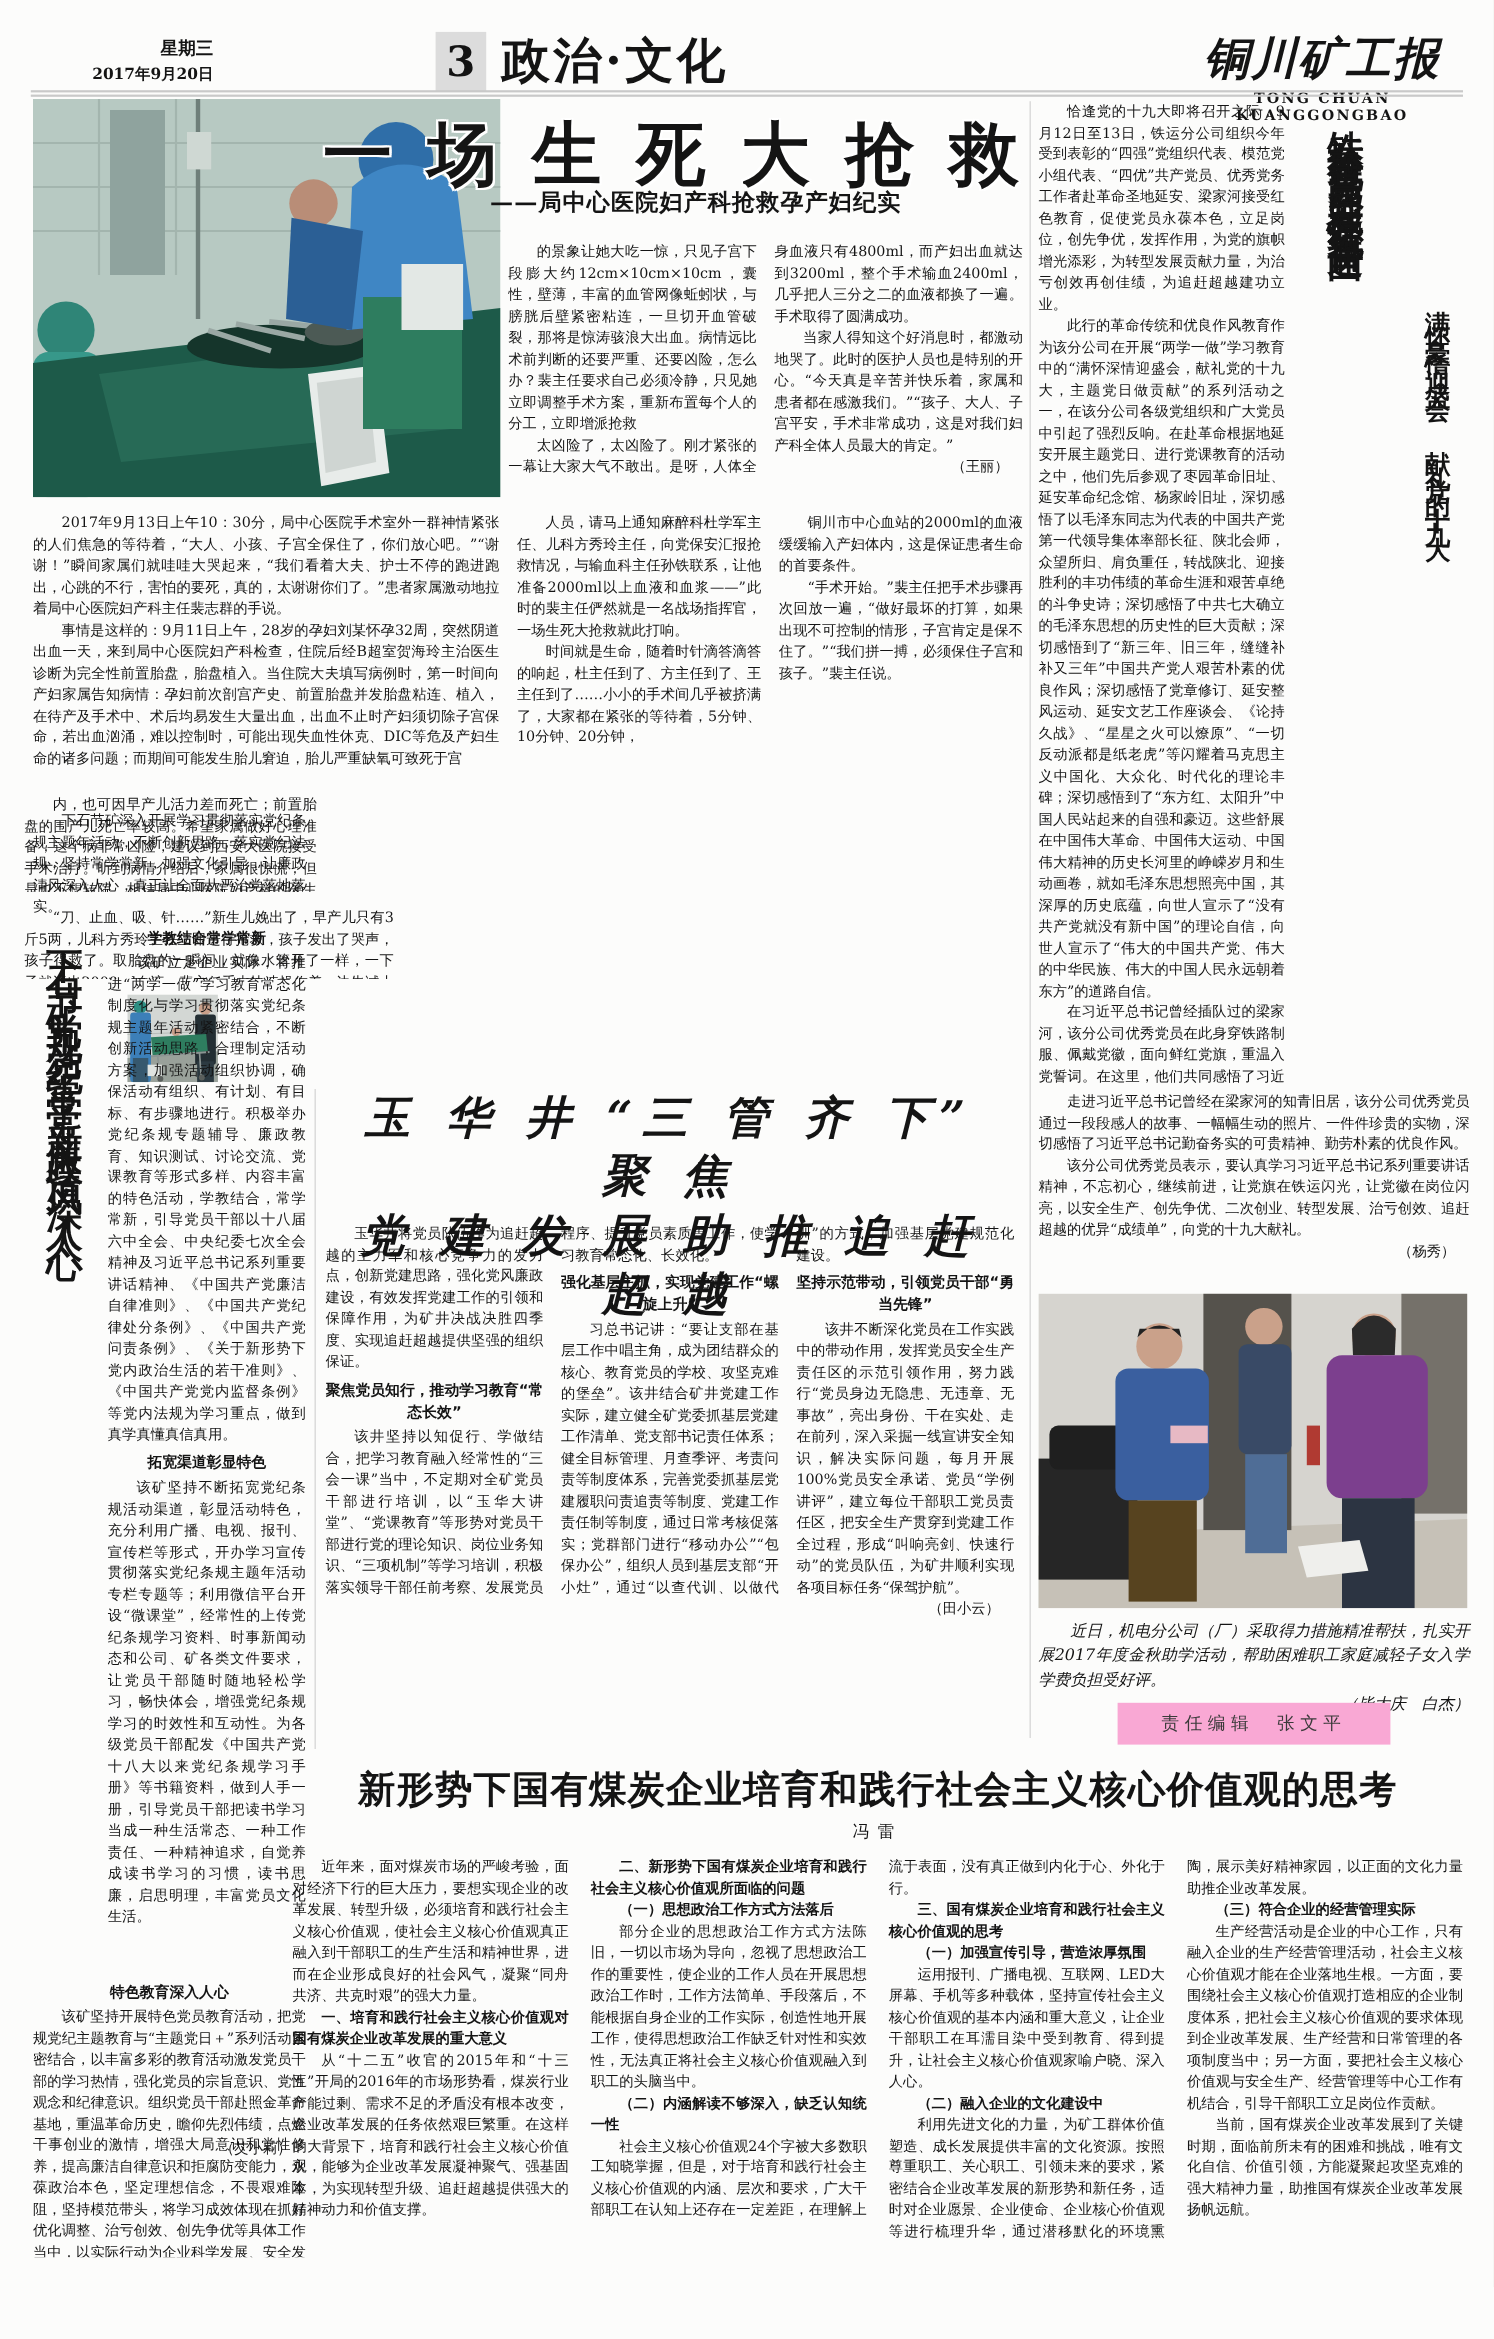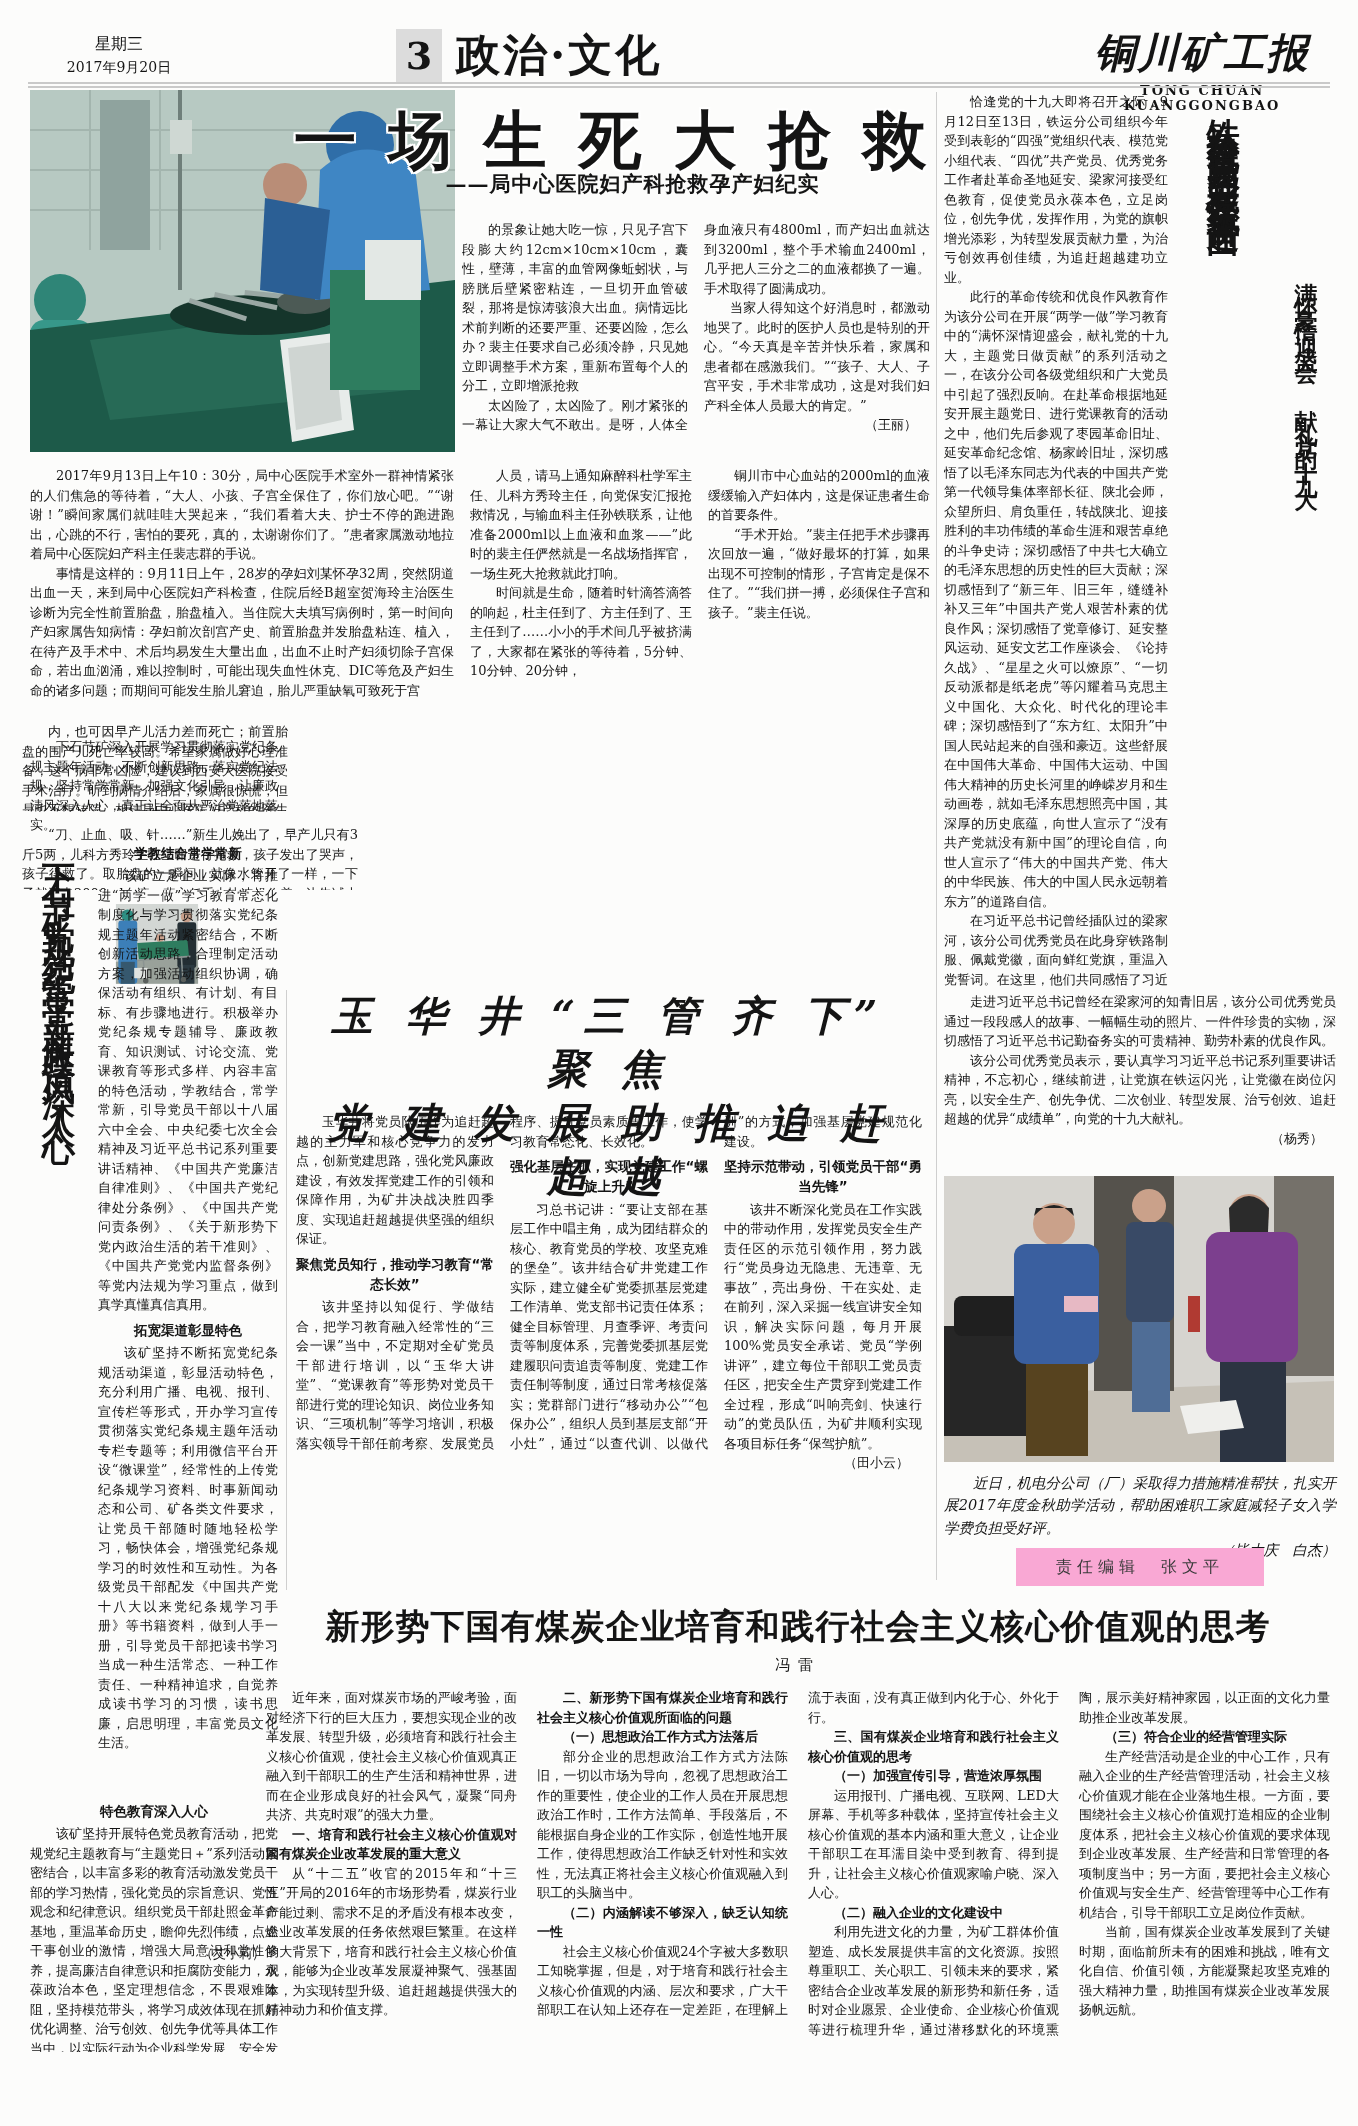--- a/index.html
+++ b/index.html
@@ -7,21 +7,21 @@
   body { font-family:"DejaVu Serif","Liberation Serif",serif; color:#141414; }
   .page { position:relative; width:1358px; height:2126px; background:#fcfcfb; margin:0 auto; overflow:hidden; }
   .abs { position:absolute; }
   p { text-indent:2em; text-align:justify; }
   .body-txt { font-size:13px; line-height:1.5; }
   .byline { text-align:right; text-indent:0; padding-right:1em; font-size:13px; }
   .subhead { font-weight:bold; text-align:center; font-family:"DejaVu Sans","Liberation Sans",sans-serif; font-size:13.5px; margin:5px 0 3px 0; text-indent:0; }
   .sec-head { font-weight:bold; font-family:"DejaVu Sans","Liberation Sans",sans-serif; }
 
   
-  .hdr-date { left:44px; top:34px; width:150px; text-align:center; font-weight:normal; }
+  .hdr-date { left:44px; top:34px; width:150px; text-align:right; font-weight:bold; }
   .hdr-date .wd { font-size:16px; }
   .hdr-date .dt { font-size:14px; margin-top:4px; }
   .hdr-center { left:396px; top:26px; display:flex; align-items:center; gap:14px; }
   .pageno { width:46px; height:54px; background:#dcdcdc; display:flex; align-items:center; justify-content:center; font-size:38px; font-weight:bold; }
   .section-name { font-size:44px; font-weight:900; letter-spacing:3px; }
   .hdr-mast { left:1068px; top:26px; width:268px; text-align:center; }
   .mast-cn { font-size:41px; font-weight:bold; font-style:italic; letter-spacing:2px; }
   .mast-en { font-size:13px; font-weight:bold; letter-spacing:2px; margin-top:2px; }
   .hdr-rule { left:28px; top:82px; width:1302px; height:6px; border-top:2px solid #c9c9c9; border-bottom:2px solid #c9c9c9; }
 

